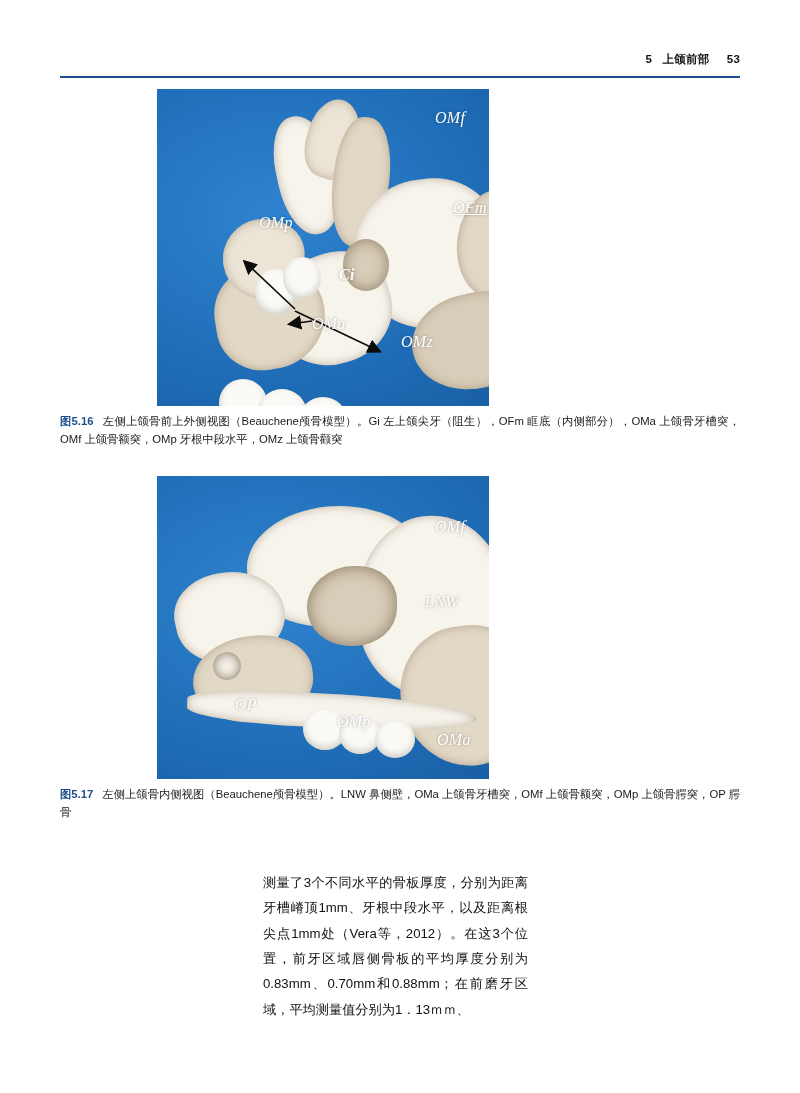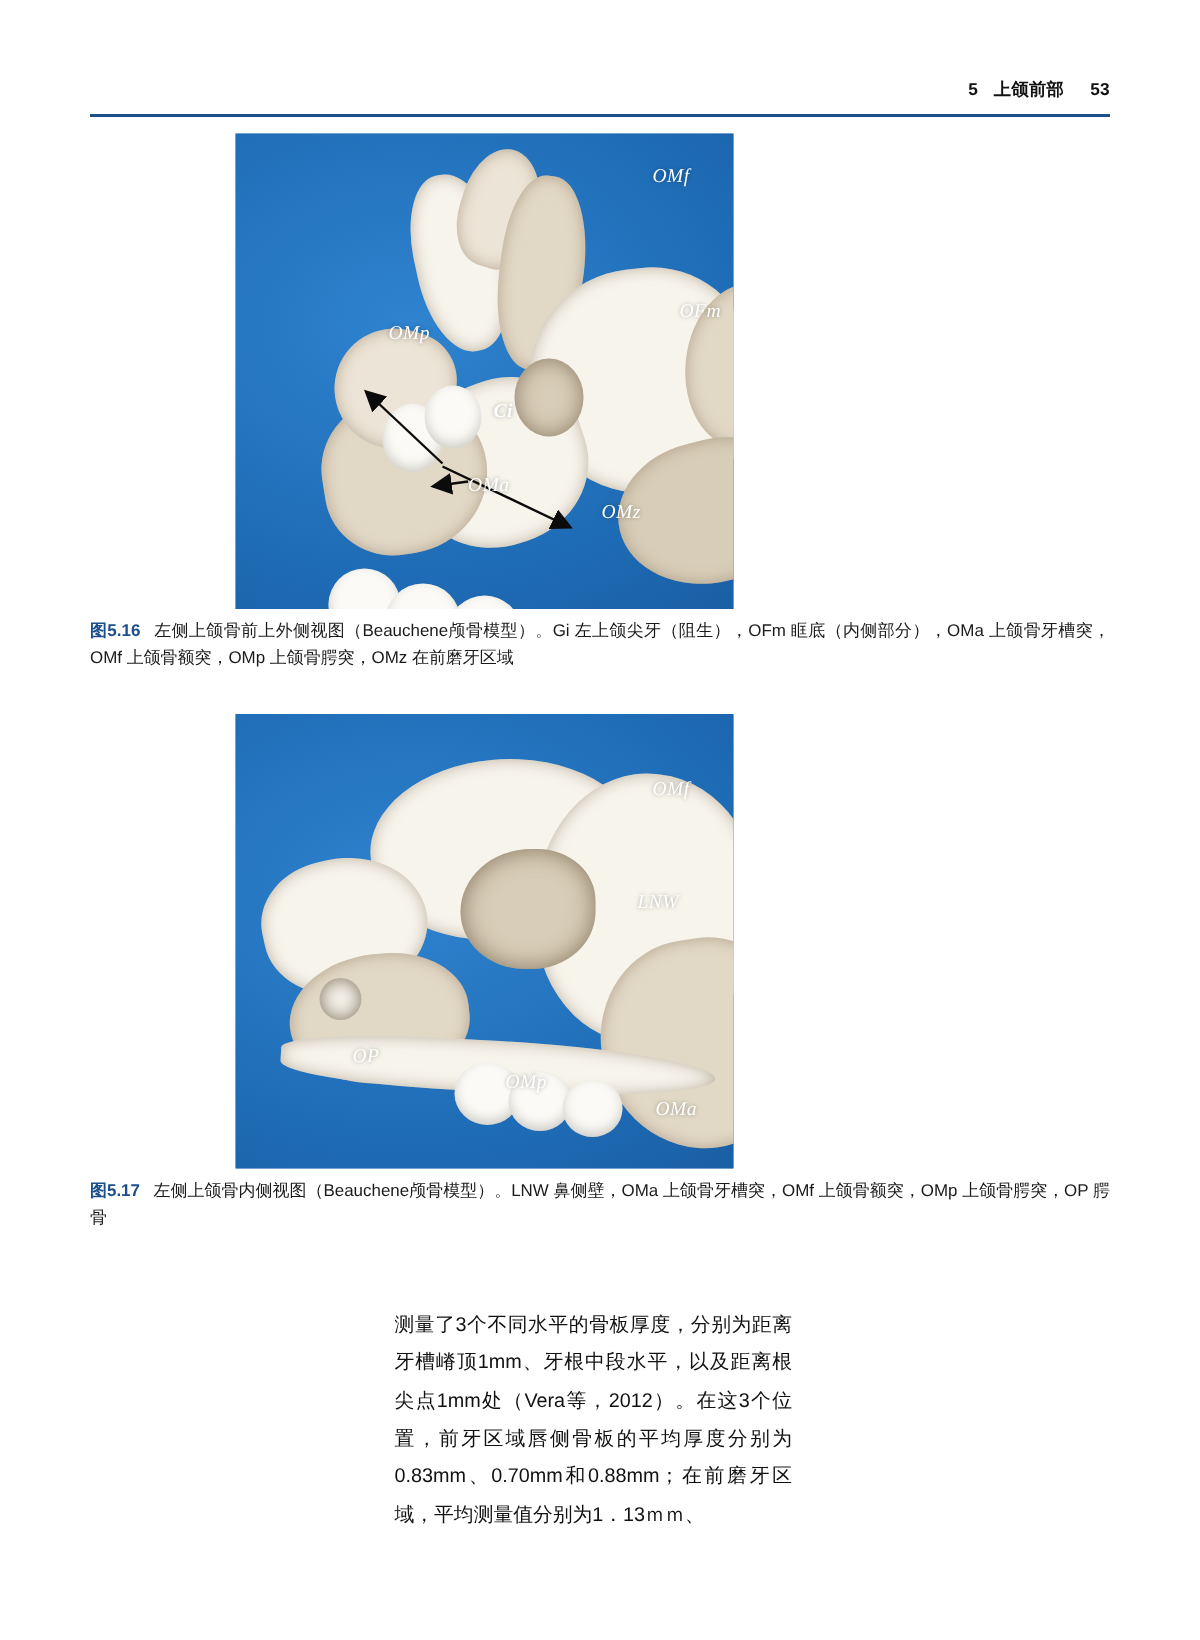--- a/index.html
+++ b/index.html
@@ -82,21 +82,21 @@
     position: absolute;
     background: #fbfaf6;
     border-radius: 50%;
     box-shadow: inset 0 -3px 7px rgba(150,150,140,0.45);
   }
 
   .lbl {
     position: absolute;
     color: #ffffff;
     font-family: "Liberation Serif", serif;
-    font-size: 13px;
+    font-size: 16px;
     font-style: italic;
     letter-spacing: 0.3px;
     white-space: nowrap;
     text-shadow: 0 0 3px rgba(0,0,0,0.35);
   }
 
   .arrow-svg {
     position: absolute;
     left: 0; top: 0;
     width: 100%; height: 100%;
@@ -168,30 +168,30 @@
           <marker id="ah1" markerWidth="9" markerHeight="9" refX="7" refY="4.5" orient="auto">
             <path d="M0,0 L9,4.5 L0,9 z" fill="#0b0b0b"></path>
           </marker>
         </defs>
         <line x1="138" y1="220" x2="88" y2="173" stroke="#0b0b0b" stroke-width="1.6" marker-end="url(#ah1)"></line>
         <line x1="138" y1="222" x2="222" y2="262" stroke="#0b0b0b" stroke-width="1.6" marker-end="url(#ah1)"></line>
         <line x1="155" y1="232" x2="133" y2="235" stroke="#0b0b0b" stroke-width="1.6" marker-end="url(#ah1)"></line>
       </svg>
 
       <span class="lbl" style="left:278px; top:20px;">OMf</span>
-      <span class="lbl" style="left:296px; top:110px;">OFm</span>
+      <span class="lbl" style="left:296px; top:110px;text-decoration:underline;">OFm</span>
       <span class="lbl" style="left:102px; top:125px;">OMp</span>
-      <span class="lbl" style="left:172px; top:177px;font-weight:bold;">Ci</span>
+      <span class="lbl" style="left:182px; top:177px;font-weight:bold;">Ci</span>
       <span class="lbl" style="left:155px; top:226px;">OMa</span>
       <span class="lbl" style="left:244px; top:232px;margin-top:12px;">OMz</span>
     </div>
   </div>
 
   <div class="caption" style="left:60px; top:412px; width:680px;">
-    <span class="fignum">图5.16</span><span>左侧上颌骨前上外侧视图（Beauchene颅骨模型）。Gi 左上颌尖牙（阻生），OFm 眶底（内侧部分），OMa 上颌骨牙槽突，OMf 上颌骨额突，OMp 上颌骨腭突，OMz 在前磨牙区域</span>
+    <span class="fignum">图5.16</span><span>左侧上颌骨前上外侧视图（Beauchene颅骨模型）。Gi 左上颌尖牙（阻生），OFm 眶底（内侧部分），OMa 上颌骨牙槽突，OMf 上颌骨额突，OMp 牙根中段水平，OMz 上颌骨颧突</span>
   </div>
 
   <div class="figure-block" style="left:157px; top:476px; width:332px; height:303px;">
     <div class="photo fig2">
 
       <div class="bone white" style="left:90px; top:30px; width:180px; height:120px; border-radius:50% 55% 45% 50%; transform:rotate(-5deg);"></div>
       <div class="bone white" style="left:200px; top:40px; width:150px; height:180px; border-radius:48% 52% 50% 50%; transform:rotate(6deg);"></div>
       <div class="bone shade2" style="left:244px; top:150px; width:130px; height:140px; border-radius:50% 45% 50% 55%; transform:rotate(-8deg);"></div>
       <div class="bone shade3" style="left:150px; top:90px; width:90px; height:80px; border-radius:55% 45% 50% 50%; box-shadow:inset 0 0 16px rgba(105,85,60,0.75);"></div>
       <div class="bone white" style="left:18px; top:96px; width:110px; height:90px; border-radius:45% 55% 50% 50%; transform:rotate(-12deg);"></div>

